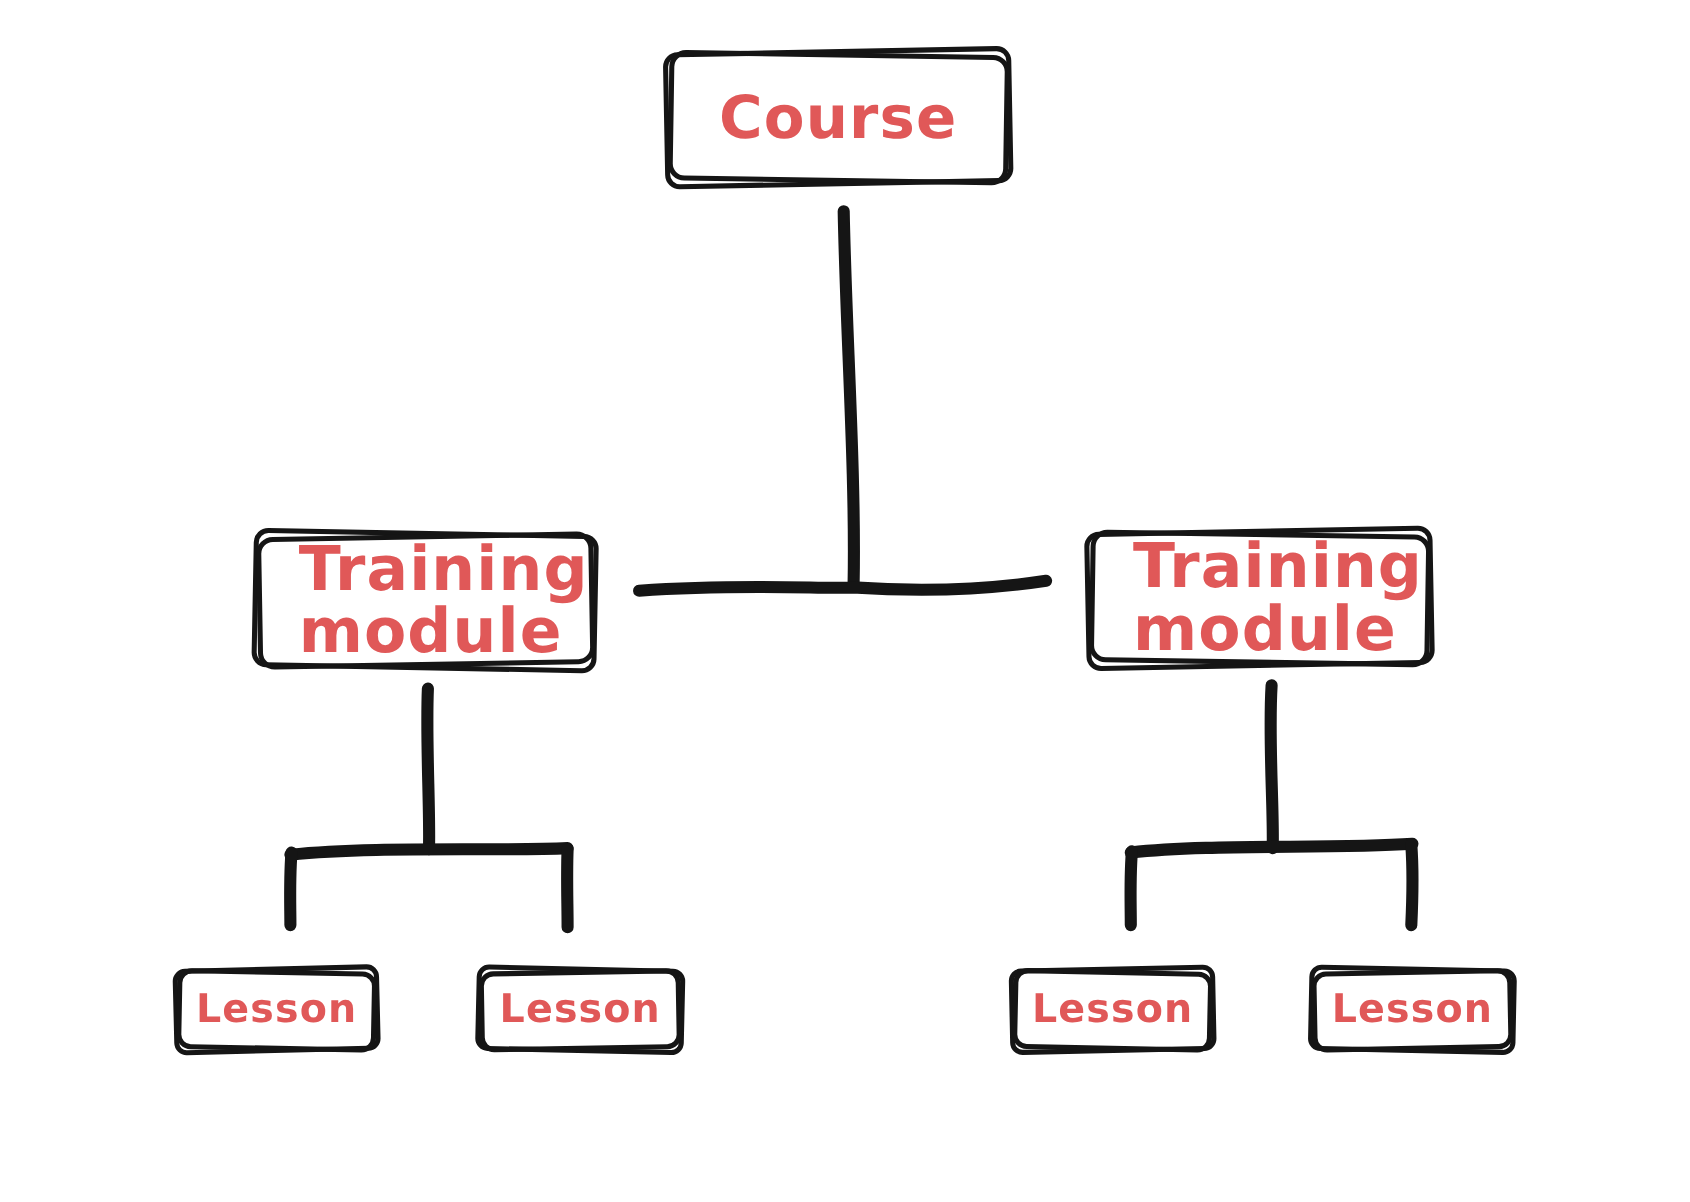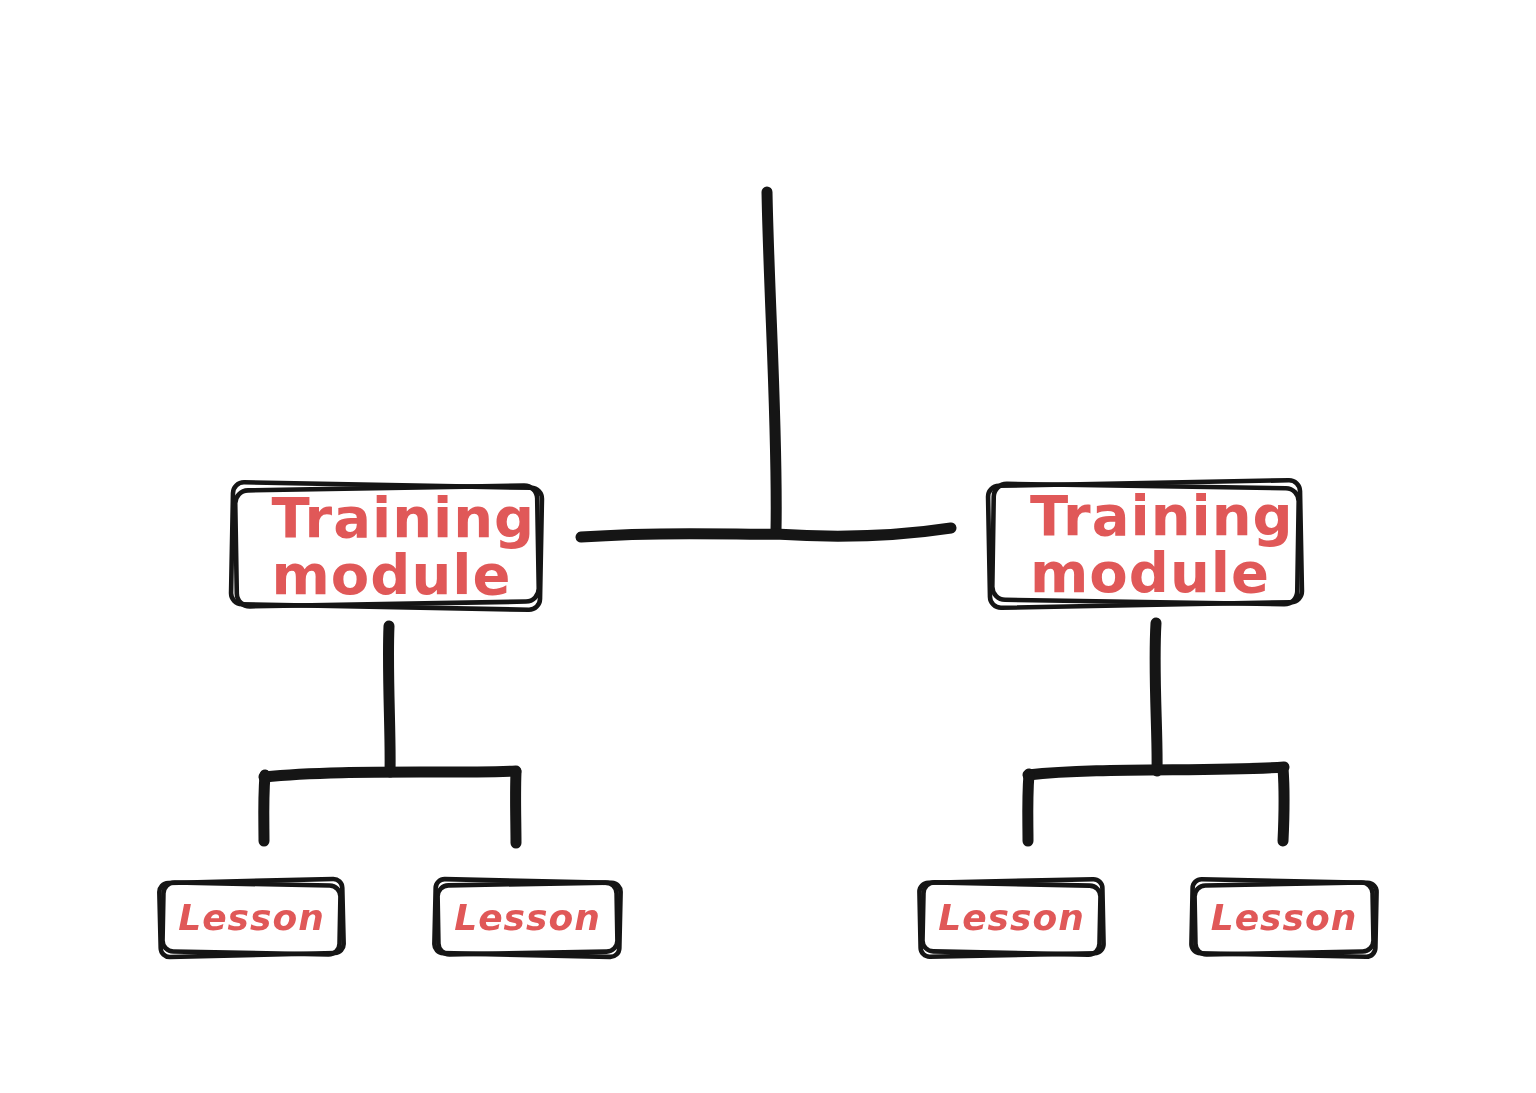--- a/index.html
+++ b/index.html
@@ -50,21 +50,21 @@
     position: relative;
     color: #e05858;
     font-weight: bold;
     text-align: center;
     line-height: 1.02;
     letter-spacing: 1px;
     user-select: none;
   }
   .label-course   { font-size: 54px; }
   .label-module   { font-size: 56px; max-width: 230px; }
-  .label-lesson   { font-size: 36px; font-style: italic; }
+  .label-lesson   { font-size: 36px; }
 
   
   #node-course        { left: 597px; top: 37px;  width: 330px; height: 140px; }
   #node-module-left   { left: 223px; top: 475px; width: 327px; height: 142px; }
   #node-module-right  { left: 980px; top: 473px; width: 330px; height: 142px; }
   #node-lesson-1      { left: 153px; top: 873px; width: 197px; height: 90px; }
   #node-lesson-2      { left: 428px; top: 873px; width: 199px; height: 90px; }
   #node-lesson-3      { left: 913px; top: 873px; width: 197px; height: 90px; }
   #node-lesson-4      { left: 1185px;top: 873px; width: 198px; height: 90px; }
 </style>
@@ -79,20 +79,27 @@
     <path d="M389,626 C387,672 391,736 390,772"></path>
     <path d="M264,777 C340,769 450,774 516,771"></path>
     <path d="M265,775 C263,800 264,824 264,841"></path>
     <path d="M516,772 C515,797 516,822 516,843"></path>
     <path d="M1156,623 C1153,672 1158,736 1157,771"></path>
     <path d="M1028,775 C1100,767 1210,772 1284,767"></path>
     <path d="M1029,774 C1027,799 1028,822 1028,841"></path>
     <path d="M1283,768 C1285,795 1284,820 1283,841"></path>
   </svg>
 
+  <div class="node" id="node-course">
+    <svg class="sketch" viewBox="0 0 330 140" xmlns="http://www.w3.org/2000/svg">
+      <rect class="base" x="9" y="10" width="312" height="120" rx="11" transform="rotate(-1.1 165 70)"></rect>
+      <rect x="13" y="13" width="305" height="114" rx="13" transform="rotate(0.9 165 70)"></rect>
+    </svg>
+    <span class="label label-course">Course</span>
+  </div>
 
   <div class="node" id="node-module-left">
     <svg class="sketch" viewBox="0 0 327 142" xmlns="http://www.w3.org/2000/svg">
       <rect class="base" x="9" y="10" width="309" height="122" rx="11" transform="rotate(1.1 163 71)"></rect>
       <rect x="13" y="13" width="302" height="116" rx="13" transform="rotate(-1 163 71)"></rect>
     </svg>
     <span class="label label-module">Training module</span>
   </div>
 
   <div class="node" id="node-module-right">

